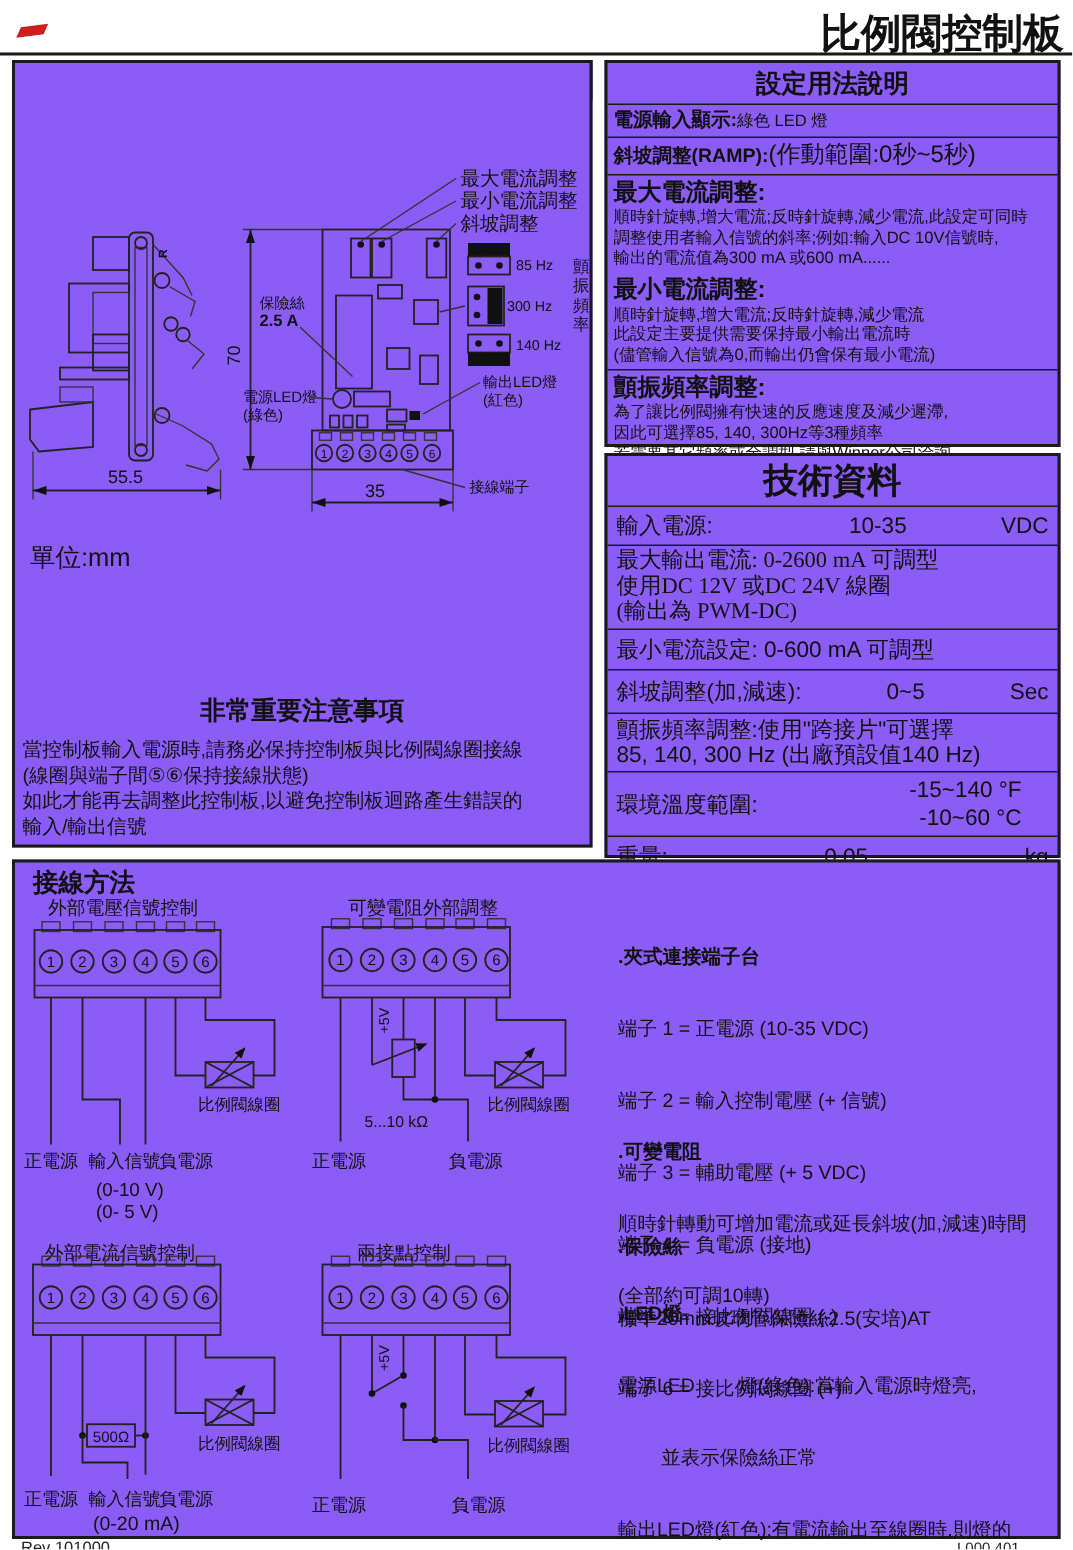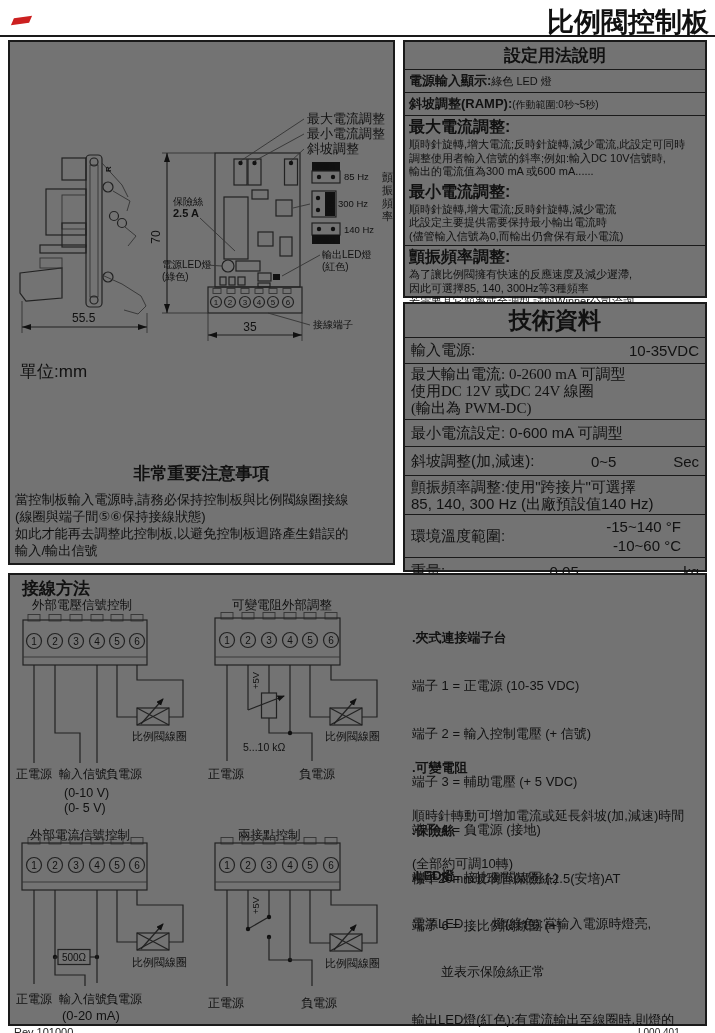--- a/index.html
+++ b/index.html
@@ -1,35 +1,35 @@
 <!DOCTYPE html>
 <html><head>
 <meta charset="utf-8">
 <style>
   html,body{margin:0;padding:0;background:#fff;}
   #page{position:relative;width:715px;height:1033px;background:#fff;overflow:hidden;
         font-family:"Liberation Sans","DejaVu Sans",sans-serif;color:#111;}
   .abs{position:absolute;white-space:nowrap;}
-  .box{position:absolute;border:2px solid #1a1a1a;box-sizing:border-box;background:#737373;}
+  .box{position:absolute;border:2px solid #1a1a1a;box-sizing:border-box;background:#8b5cf6;}
   .rule{position:absolute;background:#1a1a1a;}
   .bold{font-weight:bold;}
   .ctr{text-align:center;}
   svg{position:absolute;overflow:visible;}
   svg .ln{fill:none;stroke:#222;stroke-width:1.2;}
   svg .thin{fill:none;stroke:#333;stroke-width:0.9;}
   svg .fl{fill:#111;stroke:none;}
   svg text{fill:#111;font-family:"Liberation Sans","DejaVu Sans",sans-serif;}
   .sec{padding:1px 4px 2px 4px;}
   .sec .lbl{font-weight:bold;font-size:13px;}
   .sec .big{font-weight:bold;font-size:16px;}
   .sec .txt{font-size:11px;line-height:13.5px;}
   .sep{border-bottom:1.5px solid #1a1a1a;}
   .trow{display:flex;align-items:center;font-size:15px;padding:0 6px;box-sizing:border-box;border-bottom:1.5px solid #1a1a1a;}
   .trow .v{flex:1;text-align:center;}
-  .trow .vl{flex:1;text-align:right;padding-left:28px;}
+  .trow .vl{flex:1;text-align:center;padding-left:28px;}
   .trow .u{text-align:right;}
   .infoblk{position:absolute;font-size:13px;line-height:16px;white-space:pre;}
   .infoblk .h{font-weight:bold;}
 </style>
 </head>
 <body>
 
 <div id="page">
 
   <div class="abs" style="left:13px;top:17px;width:17px;height:7px;background:#cc2020;transform:skewX(-30deg) rotate(-8deg);"></div>
@@ -208,21 +208,21 @@
   <div class="abs" style="left:15px;top:508px;font-size:13.2px;">(線圈與端子間⑤⑥保持接線狀態)</div>
   <div class="abs" style="left:15px;top:525px;font-size:13.2px;">如此才能再去調整此控制板,以避免控制板迴路產生錯誤的</div>
   <div class="abs" style="left:15px;top:542px;font-size:13.2px;">輸入/輸出信號</div>
 
   <div class="box" style="left:403px;top:40px;width:304px;height:258px;">
     <div class="ctr bold sep" style="font-size:17px;padding:2px 0;">設定用法說明</div>
     <div class="sec sep">
       <span class="lbl">電源輸入顯示:</span><span class="txt">綠色 LED 燈</span>
     </div>
     <div class="sec sep">
-      <span class="lbl">斜坡調整(RAMP):</span><span style="font-size:10px;">(作動範圍:0秒~5秒)</span>
+      <span class="lbl">斜坡調整(RAMP):</span><span style="font-size:16px;">(作動範圍:0秒~5秒)</span>
     </div>
     <div class="sec">
       <div class="big">最大電流調整:</div>
       <div class="txt">順時針旋轉,增大電流;反時針旋轉,減少電流,此設定可同時</div>
       <div class="txt">調整使用者輸入信號的斜率;例如:輸入DC 10V信號時,</div>
       <div class="txt">輸出的電流值為300 mA 或600 mA......</div>
     </div>
     <div class="sec sep">
       <div class="big">最小電流調整:</div>
       <div class="txt">順時針旋轉,增大電流;反時針旋轉,減少電流</div>

